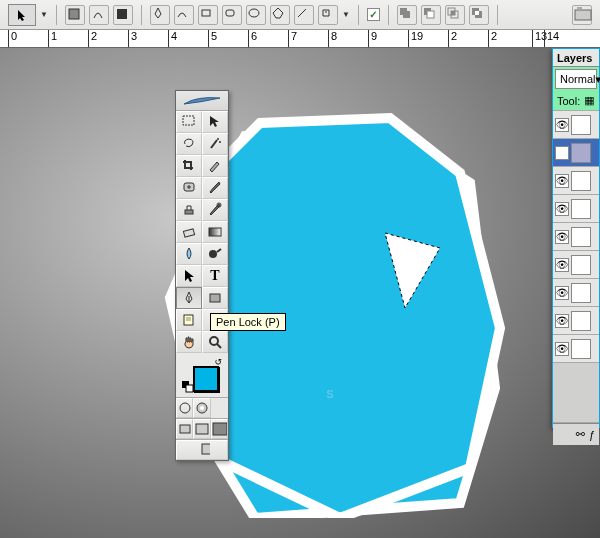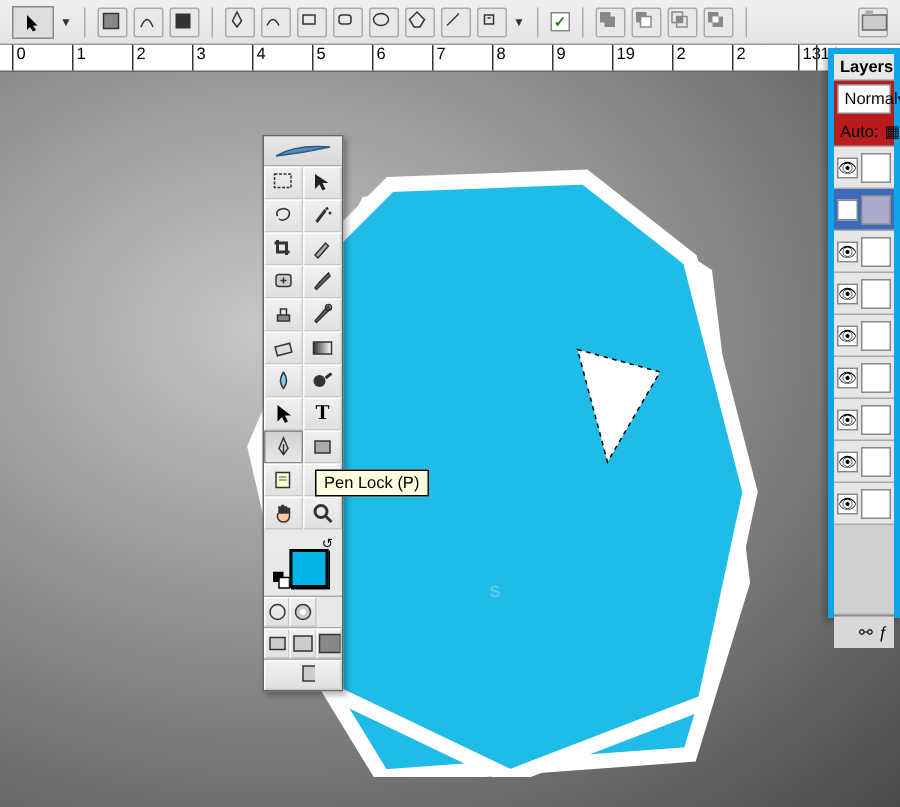--- a/index.html
+++ b/index.html
@@ -32,21 +32,21 @@
 .color-swatch { grid-column: 1 / 3; height: 44px; display: flex; align-items: center; justify-content: center; position: relative; }
 .fg-color { width: 26px; height: 26px; border: 2px solid #000; background: #00b4e6; position: relative; z-index: 2; margin-right: -8px; margin-bottom: -8px; }
 .bg-color { width: 26px; height: 26px; border: 2px solid #000; background: #fff; position: absolute; right: 8px; bottom: 4px; z-index: 1; }
 .swap-arrow { position: absolute; top: 4px; right: 6px; font-size: 9px; }
 .mini-sw { position: absolute; bottom: 4px; left: 6px; width: 12px; height: 12px; }
 .bottom-row { grid-column: 1/3; display: flex; border-top: 1px solid #aaa; }
 .bottom-row .tool { width: 33.3%; height: 20px; }
 
 .tooltip { position: absolute; top: 313px; left: 210px; background: #ffffe1; border: 1px solid #000; padding: 2px 5px; font-size: 11px; z-index: 100; }
 
-.layers-panel { position: absolute; top: 32px; right: 0; width: 48px; height: 380px; background: #b91c1c; border: 4px solid #0ea5e9; box-shadow: -2px 2px 4px rgba(0,0,0,0.3); }
+.layers-panel { position: absolute; top: 48px; right: 0; width: 48px; height: 380px; background: #86efac; border: 1px solid #0ea5e9; box-shadow: -2px 2px 4px rgba(0,0,0,0.3); }
 .layers-tab { height: 18px; background: #e8e8e6; border-bottom: 1px solid #888; display: flex; align-items: center; padding: 0 4px; font-weight: bold; font-size: 11px; }
 .layers-blend { height: 20px; border-bottom: 1px solid #aaa; display: flex; align-items: center; padding: 0 4px; font-size: 11px; background: #fff; margin: 2px; border: 1px solid #888; justify-content: space-between; }
 .layers-lock { height: 20px; border-bottom: 1px solid #aaa; display: flex; align-items: center; padding: 0 4px; font-size: 11px; gap: 4px; }
 .layer-row { height: 28px; border-bottom: 1px solid #aaa; display: flex; align-items: center; padding: 0 2px; gap: 2px; background: #e6e6e4; }
 .layer-row.selected { background: #3e6bb8; color: #fff; }
 .eye { width: 14px; height: 14px; border: 1px solid #888; background: #fff; display: flex; align-items: center; justify-content: center; font-size: 10px; }
 .layer-thumb { width: 20px; height: 20px; border: 1px solid #888; background: #fff; }
 .layers-bottom { height: 22px; border-top: 1px solid #888; background: #d8d8d6; display: flex; align-items: center; justify-content: flex-end; padding: 0 4px; gap: 4px; }
 .layers-empty { height: 60px; background: #d0d0ce; border-bottom: 1px solid #aaa; }
 </style>
@@ -343,21 +343,21 @@
 
 <div class="layers-panel">
   <div class="layers-tab">
       <span>Layers</span>
     </div>
   <div class="layers-blend">
       <span>Normal</span>
       <span>▾</span>
     </div>
   <div class="layers-lock">
-      <span>Auto:</span>
+      <span>Tool:</span>
       <span>▦</span>
     </div>
   <div class="layer-row">
       <div class="eye">👁</div>
       <div class="layer-thumb"></div>
     </div>
   <div class="layer-row selected">
       <div class="eye">👁</div>
       <div class="layer-thumb" style="background:#aac"></div>
     </div>

